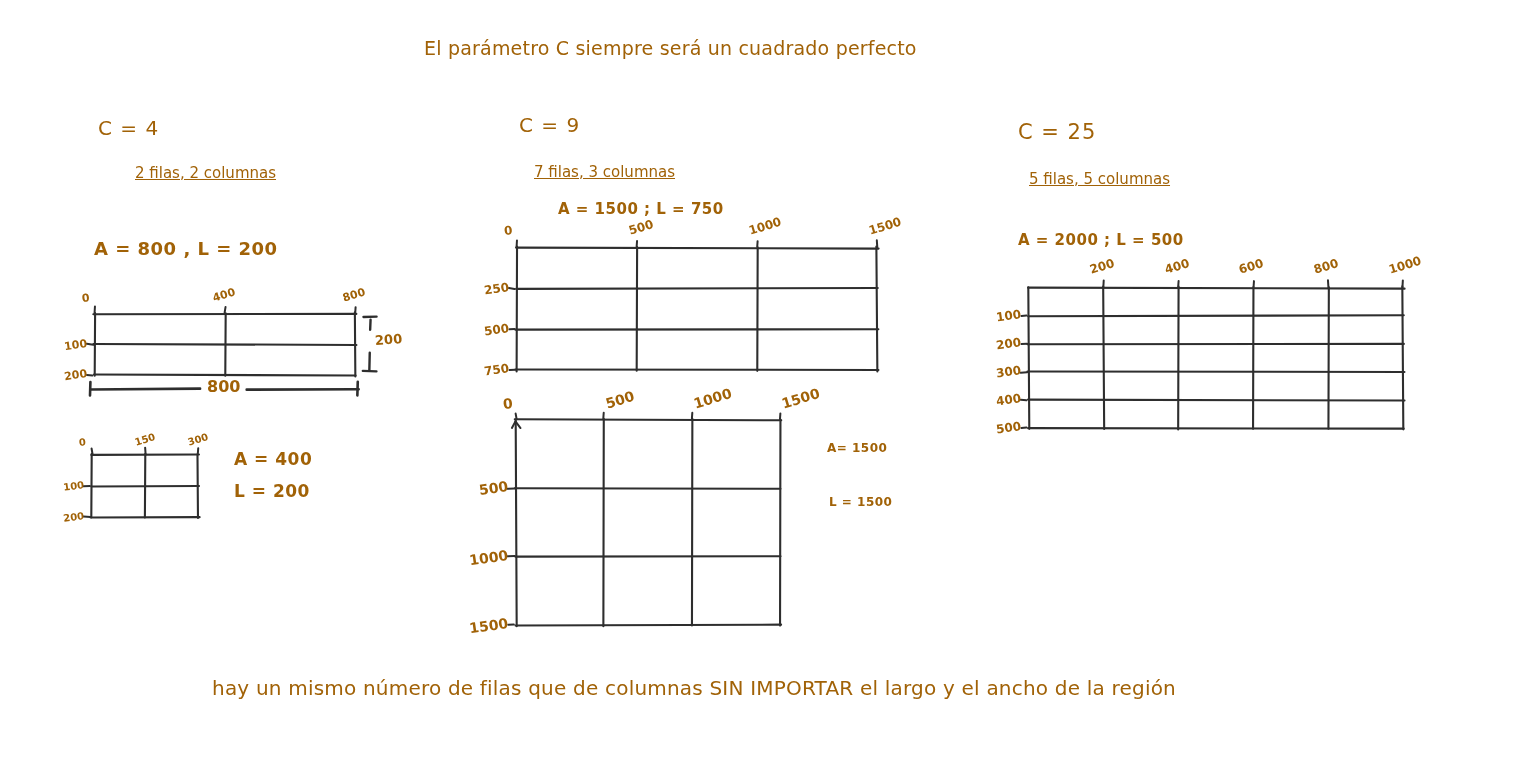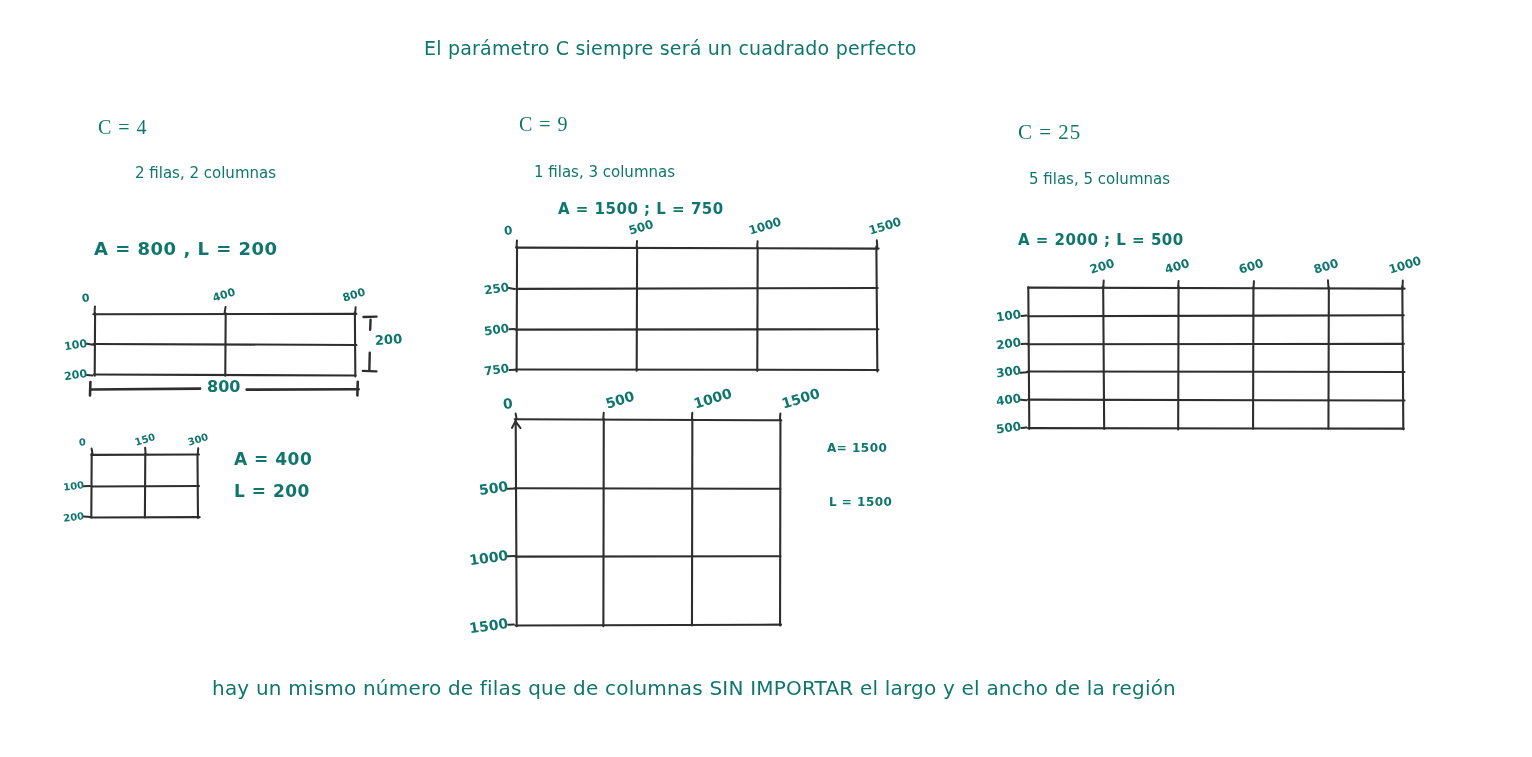--- a/index.html
+++ b/index.html
@@ -2,28 +2,28 @@
 <html><head>
 <meta charset="utf-8">
 <style>
   html, body { margin: 0; padding: 0; background: #ffffff; }
   .canvas {
     position: relative;
     width: 1532px;
     height: 757px;
     background: #ffffff;
     font-family: "DejaVu Sans", sans-serif;
-    color: #0f766e;
+    color: #a16207;
     overflow: hidden;
   }
   #lines-svg { position: absolute; left: 0; top: 0; }
   .txt { position: absolute; white-space: nowrap; }
   .title { font-size: 19px; letter-spacing: 0.2px; }
-  .c-label { font-size: 20px; letter-spacing: 1px; font-family: Liberation Serif, serif; }
-  .subtitle { font-size: 15px; }
+  .c-label { font-size: 20px; letter-spacing: 1px; }
+  .subtitle { font-size: 15px; text-decoration: underline; }
   .params { font-size: 18px; font-weight: 700; letter-spacing: 0.5px; }
   .params-sm { font-size: 15px; font-weight: 700; letter-spacing: 0.5px; }
   .side-text { font-size: 12px; font-weight: 700; letter-spacing: 0.5px; }
   .dim-label { font-weight: 700; background: #ffffff; padding: 0 2px; }
   .footer-line { font-size: 20px; letter-spacing: 0.2px; }
   .tick-label {
     position: absolute;
     font-weight: 700;
     white-space: nowrap;
     transform-origin: left center;
@@ -128,21 +128,21 @@
   <div class="txt subtitle" style="left:135px; top:164px">2 filas, 2 columnas</div>
   <div class="txt params" style="left:94px; top:238px">A = 800 ,   L = 200</div>
 
   <div class="txt dim-label" style="left:373px; top:332px; font-size:13px; transform:rotate(-4deg)">200</div>
   <div class="txt dim-label" style="left:205px; top:377px; font-size:16px">800</div>
 
   <div class="txt side-text" style="left:234px; top:449px; font-size:17px">A = 400</div>
   <div class="txt side-text" style="left:234px; top:481px; font-size:17px">L = 200</div>
 
   <div class="txt c-label" style="left:519px; top:113px">C = 9</div>
-  <div class="txt subtitle" style="left:534px; top:163px">1 filas, 3 columnas</div>
+  <div class="txt subtitle" style="left:534px; top:163px">7 filas, 3 columnas</div>
   <div class="txt params-sm" style="left:558px; top:200px">A = 1500 ;   L = 750</div>
 
   <div class="txt side-text" style="left:827px; top:441px">A= 1500</div>
   <div class="txt side-text" style="left:829px; top:495px">L = 1500</div>
 
   <div class="txt c-label" style="left:1018px; top:120px; font-size:21px">C = 25</div>
   <div class="txt subtitle" style="left:1029px; top:170px">5 filas, 5 columnas</div>
   <div class="txt params-sm" style="left:1018px; top:231px">A = 2000  ;   L = 500</div>
 
   <div class="txt footer-line" style="left:212px; top:676px">hay un mismo número de filas que de columnas SIN IMPORTAR el largo y el ancho de la región</div>

